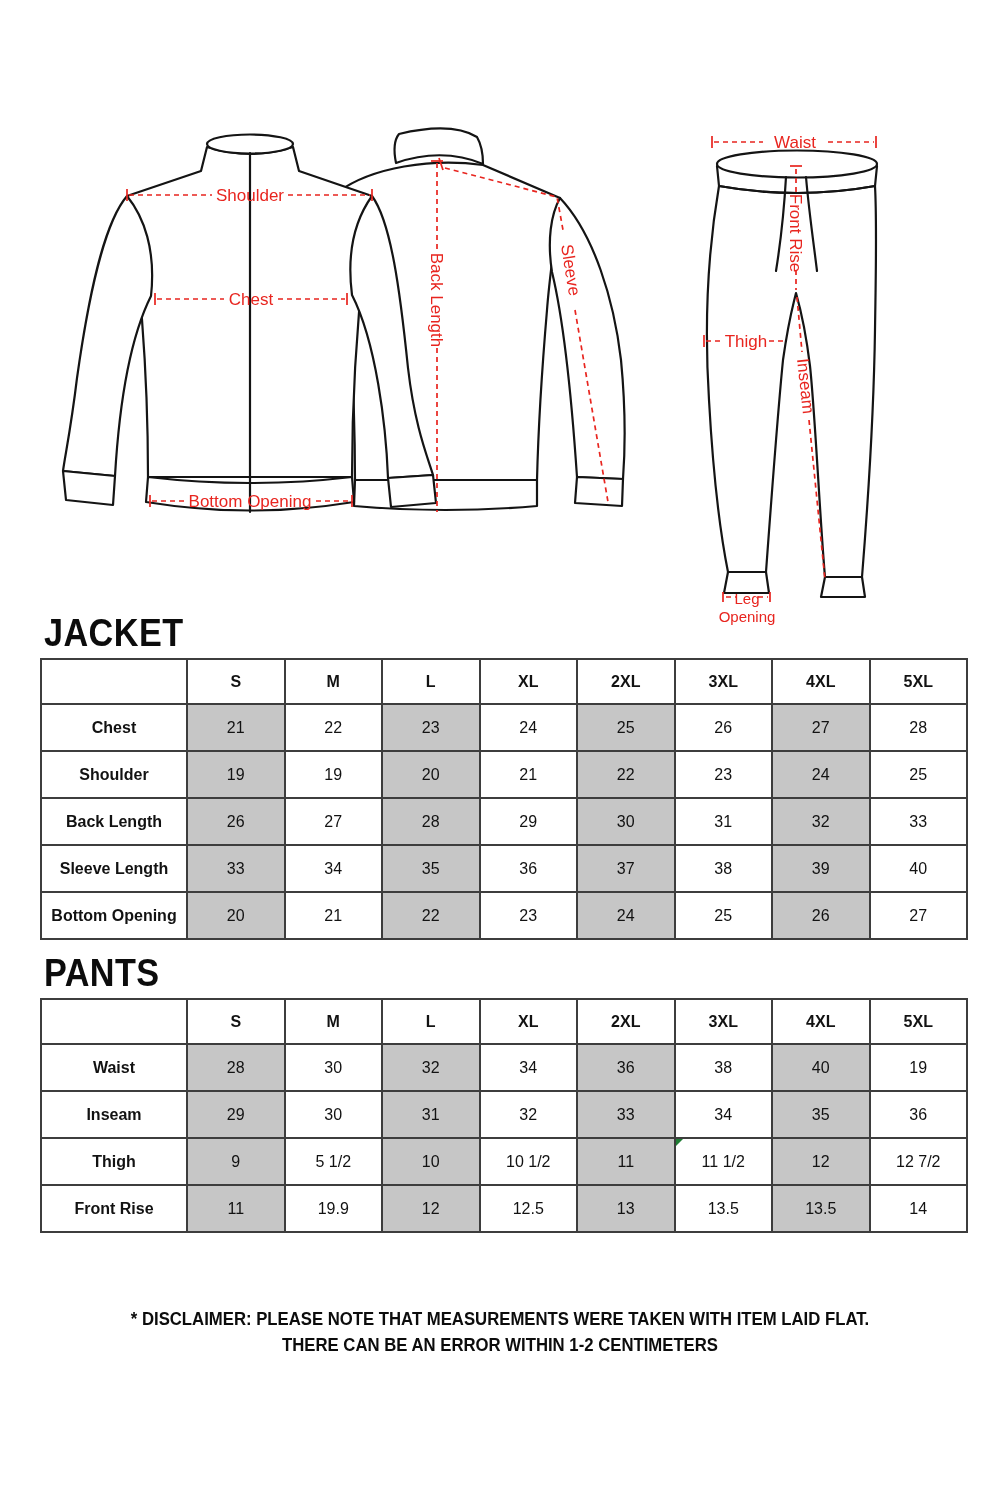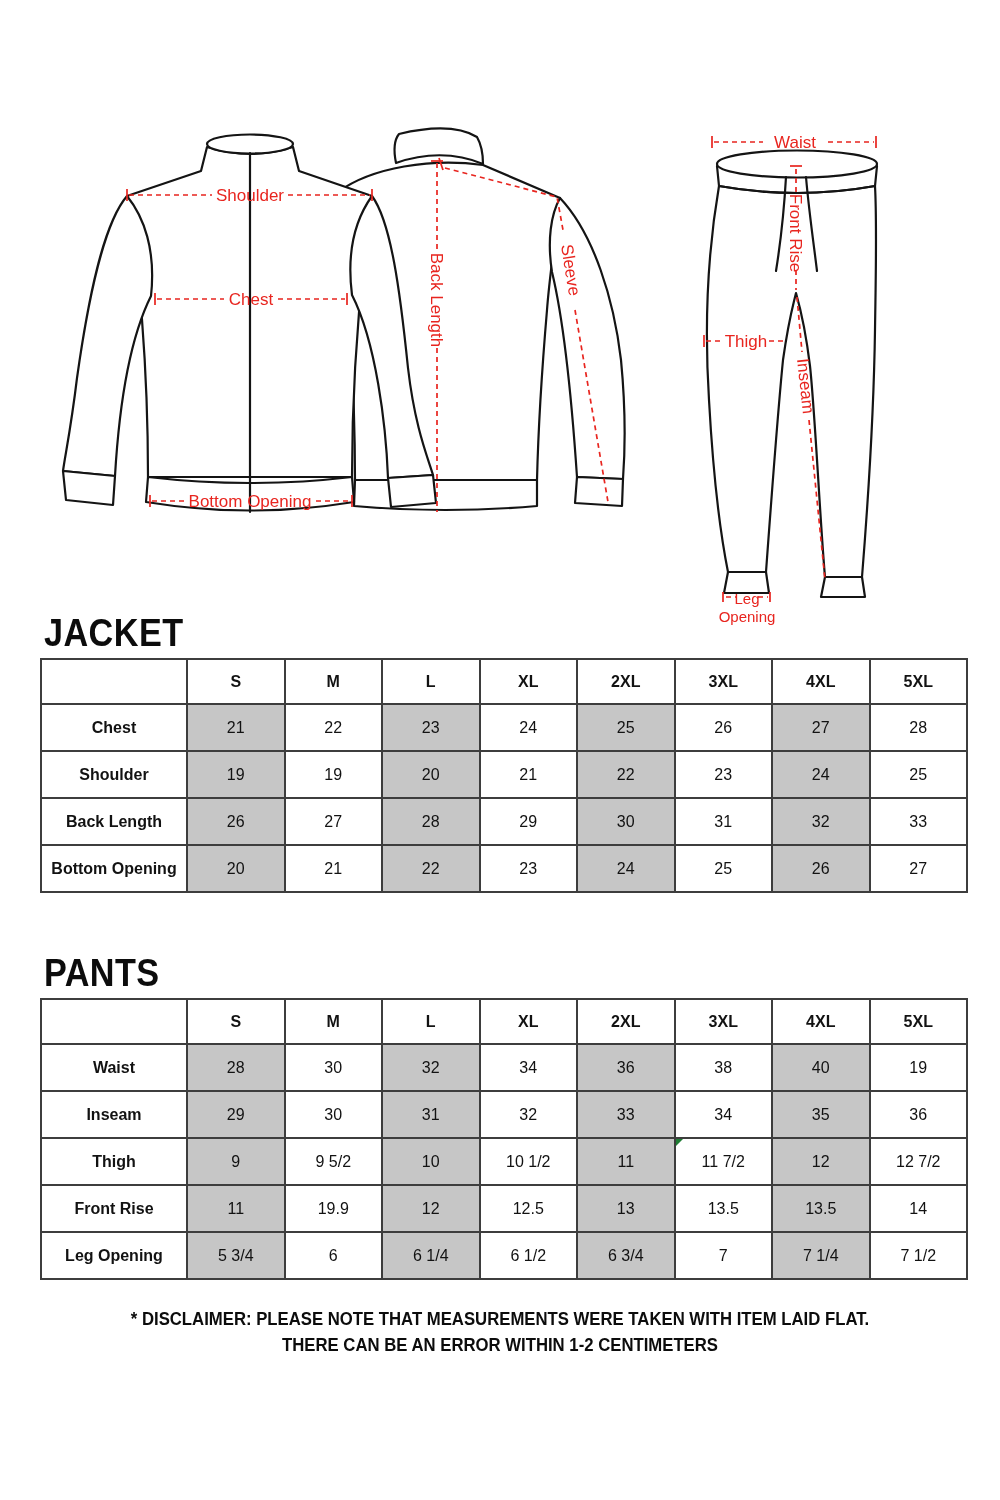--- a/index.html
+++ b/index.html
@@ -160,20 +160,31 @@
         <td class="g">26</td>
         <td>27</td>
         <td class="g">28</td>
         <td>29</td>
         <td class="g">30</td>
         <td>31</td>
         <td class="g">32</td>
         <td>33</td>
       </tr>
       <tr>
+        <th>Sleeve Length</th>
+        <td class="g">33</td>
+        <td>34</td>
+        <td class="g">35</td>
+        <td>36</td>
+        <td class="g">37</td>
+        <td>38</td>
+        <td class="g">39</td>
+        <td>40</td>
+      </tr>
+      <tr>
         <th>Bottom Opening</th>
         <td class="g">20</td>
         <td>21</td>
         <td class="g">22</td>
         <td>23</td>
         <td class="g">24</td>
         <td>25</td>
         <td class="g">26</td>
         <td>27</td>
       </tr>
@@ -226,50 +237,39 @@
         <td class="g">31</td>
         <td>32</td>
         <td class="g">33</td>
         <td>34</td>
         <td class="g">35</td>
         <td>36</td>
       </tr>
       <tr>
         <th>Thigh</th>
         <td class="g">9</td>
-        <td>9 5/2</td>
+        <td>5 1/2</td>
         <td class="g">10</td>
         <td>10 1/2</td>
         <td class="g">11</td>
-        <td class="note">11 7/2</td>
+        <td class="note">11 1/2</td>
         <td class="g">12</td>
         <td>12 7/2</td>
       </tr>
       <tr>
         <th>Front Rise</th>
         <td class="g">11</td>
         <td>19.9</td>
         <td class="g">12</td>
         <td>12.5</td>
         <td class="g">13</td>
         <td>13.5</td>
         <td class="g">13.5</td>
         <td>14</td>
       </tr>
-      <tr>
-        <th>Leg Opening</th>
-        <td class="g">5 3/4</td>
-        <td>6</td>
-        <td class="g">6 1/4</td>
-        <td>6 1/2</td>
-        <td class="g">6 3/4</td>
-        <td>7</td>
-        <td class="g">7 1/4</td>
-        <td>7 1/2</td>
-      </tr>
     </tbody>
   </table>
 
   <div class="disclaimer">
     <div>* DISCLAIMER: PLEASE NOTE THAT MEASUREMENTS WERE TAKEN WITH ITEM LAID FLAT.</div>
     <div>THERE CAN BE AN ERROR WITHIN 1-2 CENTIMETERS</div>
   </div>
 
 </div>
 

